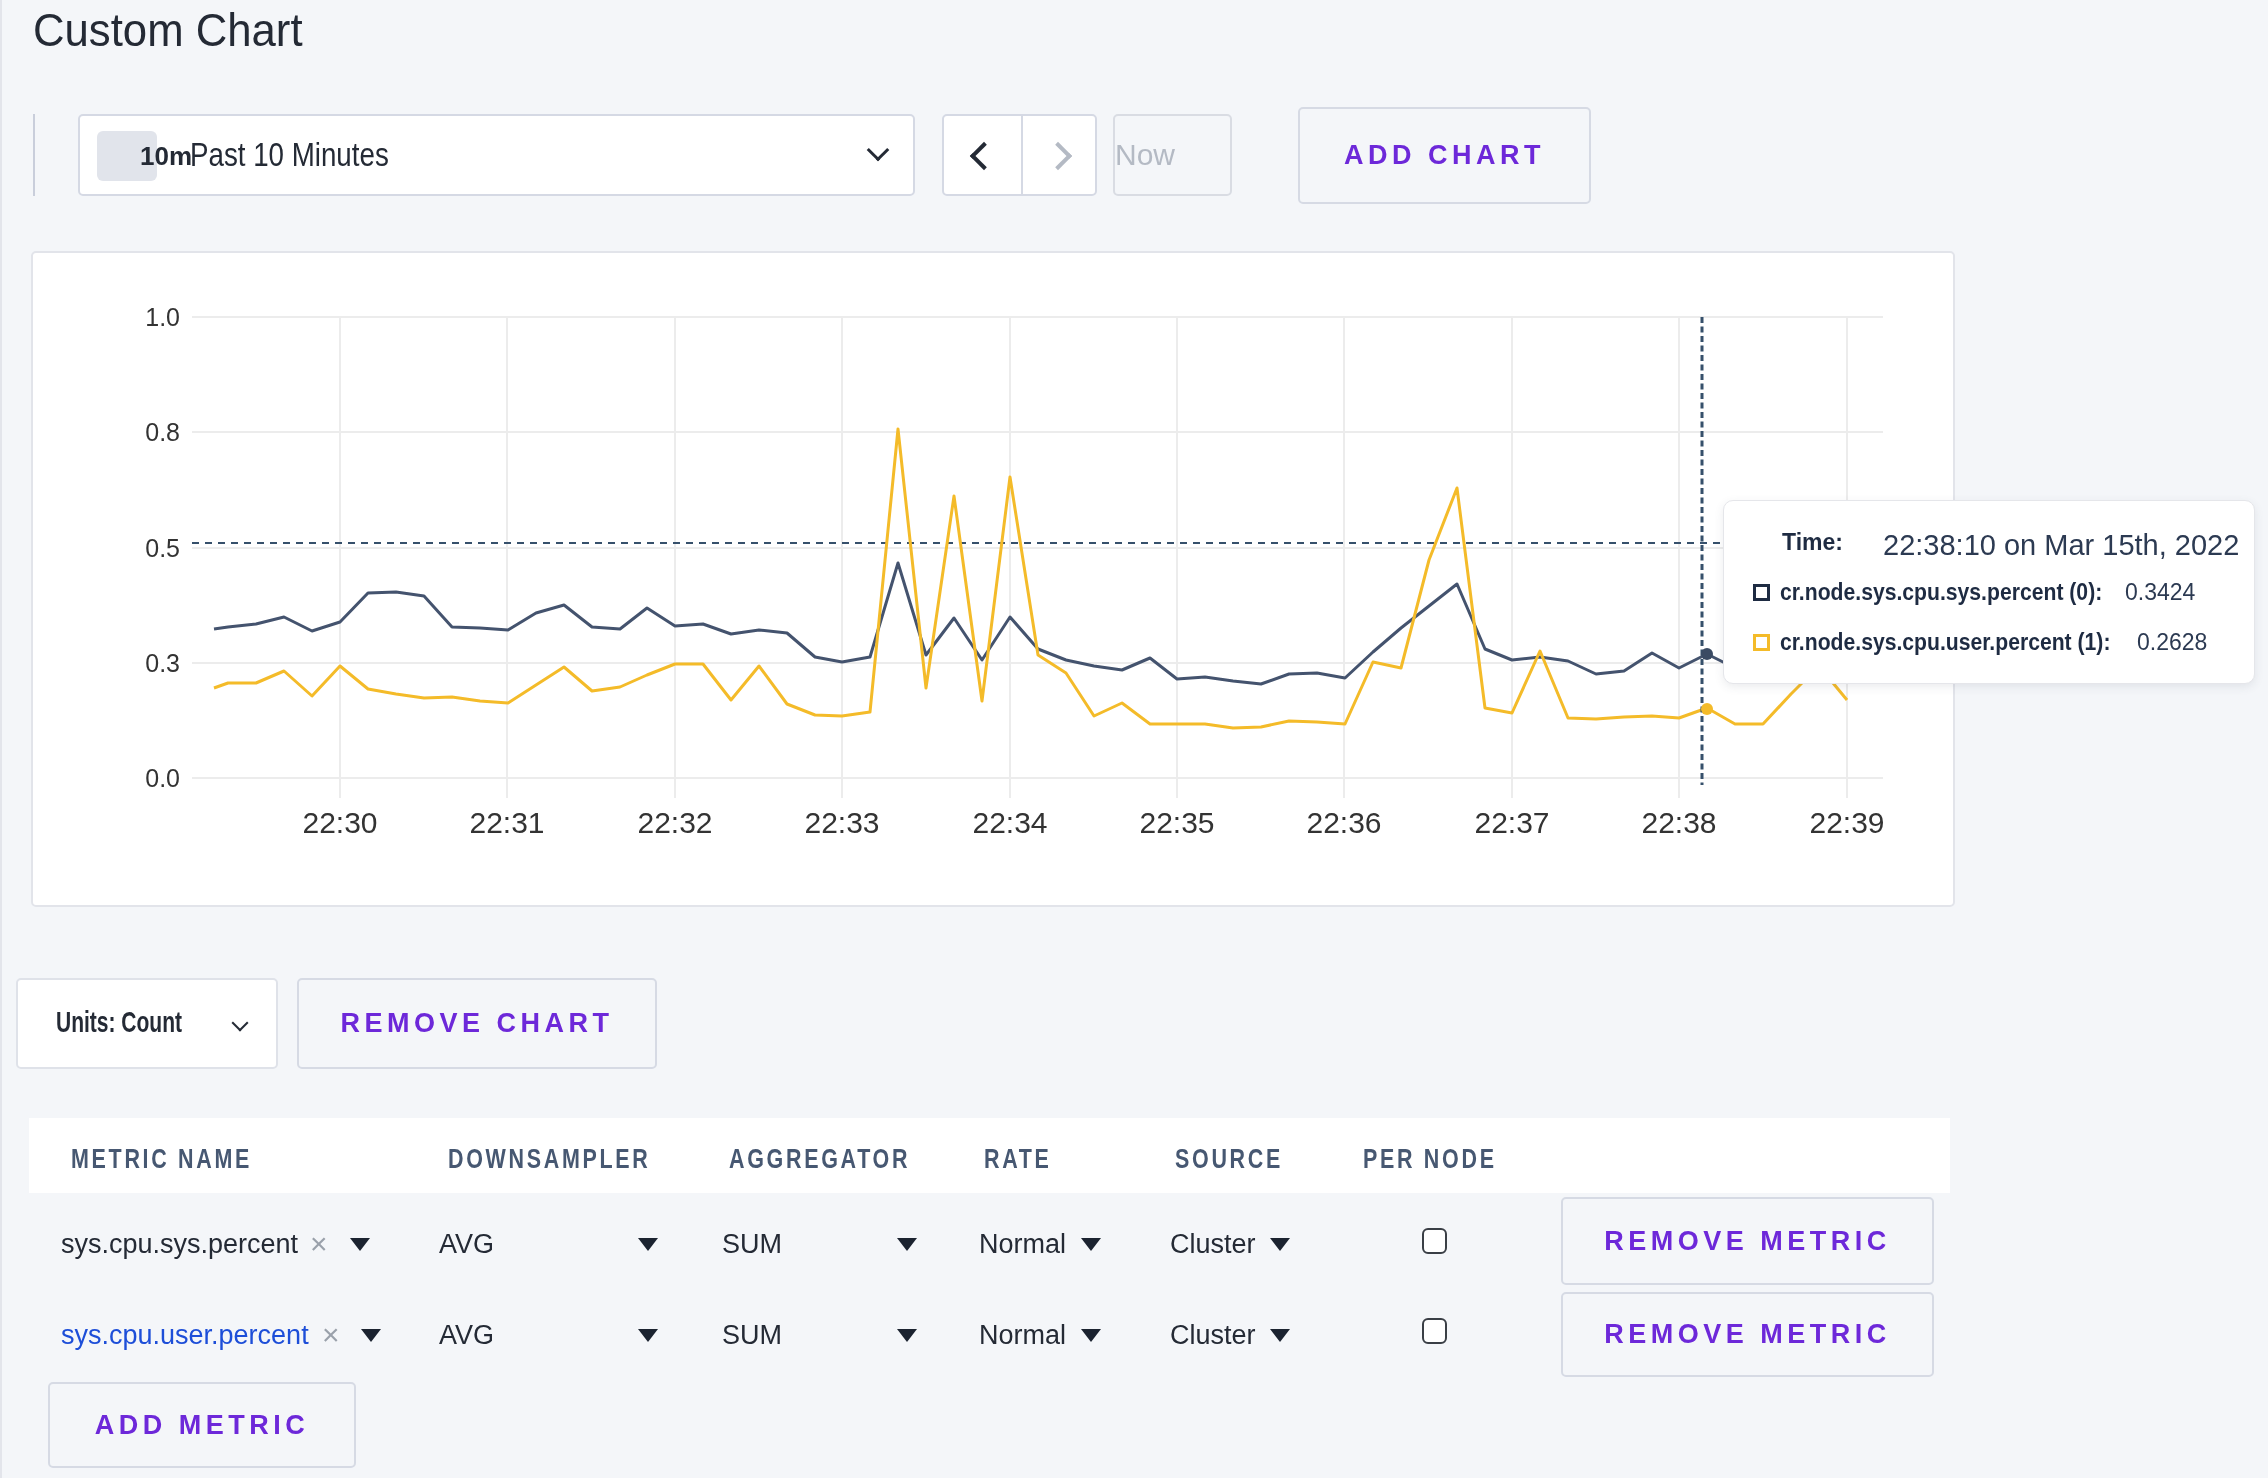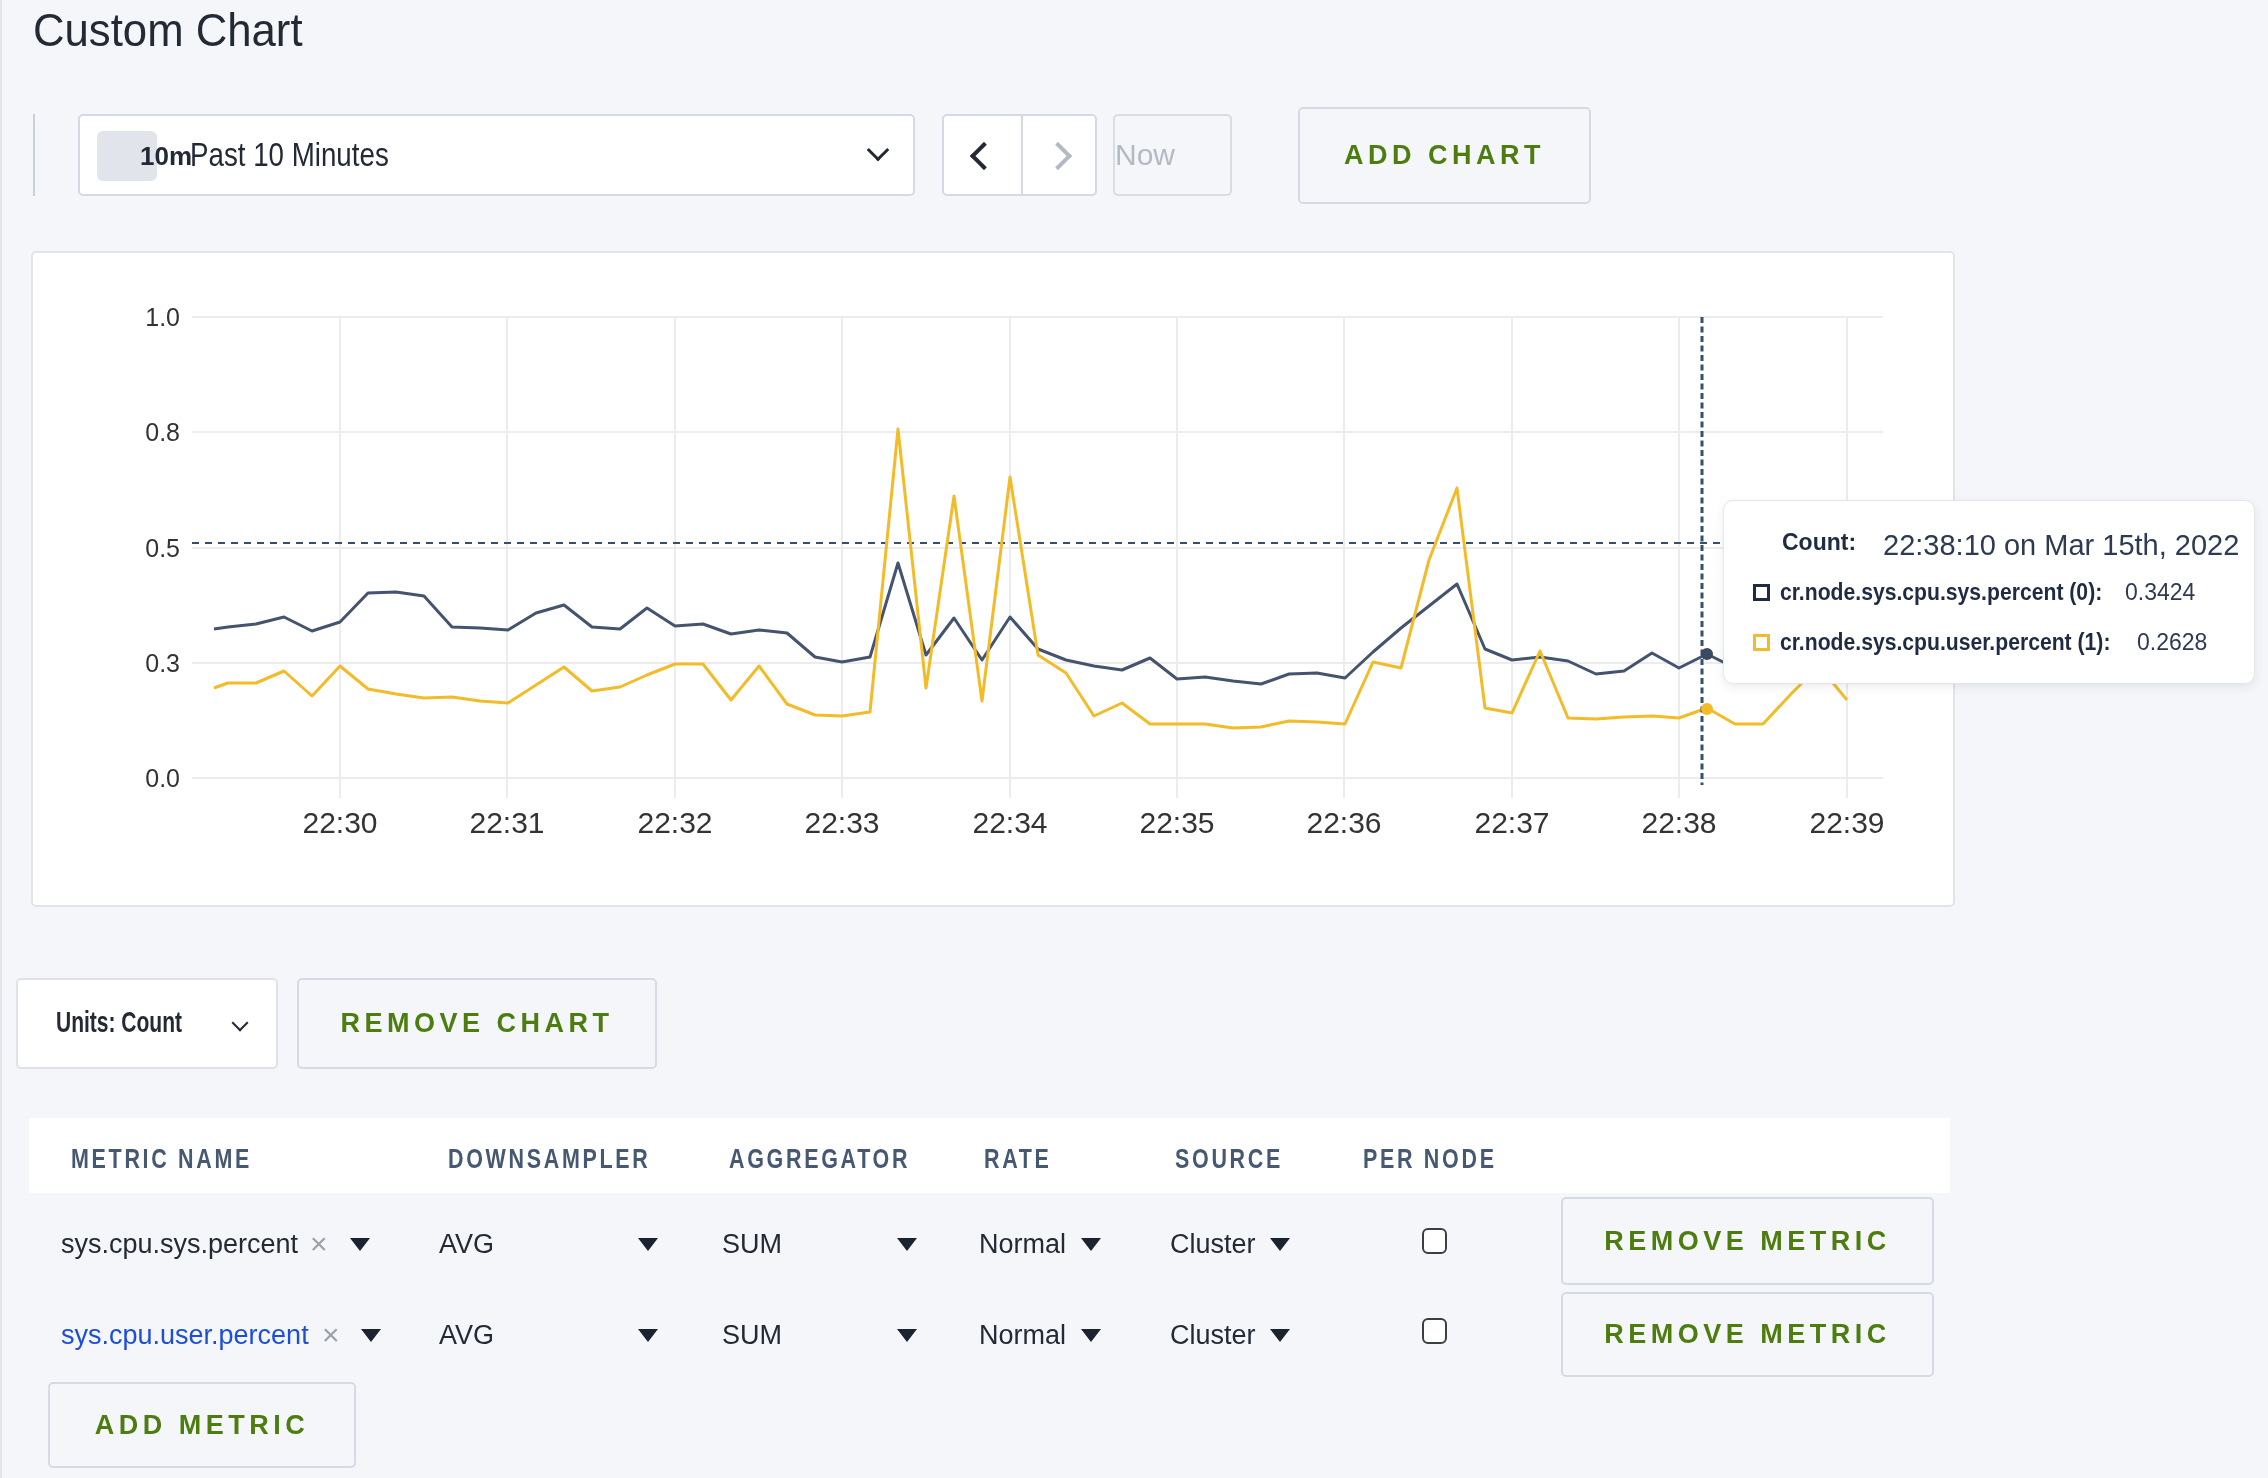--- a/index.html
+++ b/index.html
@@ -1,17 +1,17 @@
 <!DOCTYPE html>
 <html><head><meta charset="utf-8">
 <style>
 * { margin:0; padding:0; box-sizing:border-box; }
 html,body { width:2268px; height:1478px; background:#f4f6f9; font-family:"Liberation Sans",sans-serif; position:relative; overflow:hidden; }
 .abs { position:absolute; }
-.btn { position:absolute; border:2px solid #d6dae4; border-radius:5px; color:#4d7c0f; font-weight:700; letter-spacing:4.5px; font-size:27px; display:flex; align-items:center; justify-content:center; }
+.btn { position:absolute; border:2px solid #d6dae4; border-radius:5px; color:#6d28d9; font-weight:700; letter-spacing:4.5px; font-size:27px; display:flex; align-items:center; justify-content:center; }
 .tri { position:absolute; width:0; height:0; border-left:10px solid transparent; border-right:10px solid transparent; border-top:13px solid #1b2330; }
 .chev { position:absolute; width:16px; height:16px; border-right:3px solid #242a35; border-bottom:3px solid #242a35; transform:rotate(45deg); }
 </style></head>
 <body>
 <div class="abs" style="left:0;top:0;width:2px;height:1478px;background:#e3e5eb;"></div>
 <div class="abs" style="left:33px;top:3px;font-size:46px;color:#242a35;transform:scaleX(.95);transform-origin:left;">Custom Chart</div>
 
 <div class="abs" style="left:33px;top:114px;width:2px;height:82px;background:#c9cedb;"></div>
 <div class="abs" style="left:78px;top:114px;width:837px;height:82px;background:#fff;border:2px solid #d5d9e4;border-radius:5px;">
   <div class="abs" style="left:17px;top:15px;width:60px;height:50px;background:#e1e4eb;border-radius:6px;text-align:center;line-height:50px;font-size:26px;font-weight:700;color:#242a35;padding-left:43px;">10m</div>
@@ -60,21 +60,21 @@
 <text x="1816" y="582" text-anchor="middle" font-size="30" fill="#333">22:39</text>
 <line x1="161" y1="292" x2="1692" y2="292" stroke="#36506b" stroke-width="2" stroke-dasharray="7 6"></line>
 <polyline points="183,378 197,376 225,373 253,366 281,380 309,371 337,342 365,341 393,345 421,376 449,377 477,379 505,362 533,354 561,376 589,378 616,357 644,375 672,373 700,383 728,379 756,382 784,406 811,411 839,406 867,312 895,404 923,367 951,409 979,366 1007,398 1035,409 1063,415 1091,419 1119,407 1146,428 1174,426 1202,430 1230,433 1258,423 1286,422 1314,427 1342,401 1370,377 1398,355 1426,333 1454,398 1481,409 1509,406 1537,410 1565,423 1593,420 1621,402 1648,417 1676,403 1704,417 1732,421 1759,423" fill="none" stroke="#44536e" stroke-width="3" stroke-linejoin="round"></polyline>
 <polyline points="183,437 197,432 225,432 253,420 281,445 309,415 337,438 365,443 393,447 421,446 449,450 477,452 505,434 533,416 561,440 589,436 616,424 644,413 672,413 700,449 728,415 756,453 784,464 811,465 839,461 867,178 895,437 923,245 951,450 979,226 1007,404 1035,422 1063,465 1091,452 1119,473 1146,473 1174,473 1202,477 1230,476 1258,470 1286,471 1314,473 1342,411 1370,417 1398,309 1426,237 1454,457 1481,462 1509,400 1537,467 1565,468 1593,466 1621,465 1648,467 1676,457 1704,473 1732,473 1760,443 1788,415 1816,449" fill="none" stroke="#f4bb29" stroke-width="3" stroke-linejoin="round"></polyline>
 <line x1="1671" y1="66" x2="1671" y2="534" stroke="#36506b" stroke-width="3" stroke-dasharray="6 3.5"></line>
 <circle cx="1676" cy="403" r="6" fill="#3a4a63"></circle>
 <circle cx="1676" cy="458" r="6" fill="#f4bb29"></circle>
 </svg>
 
 <div class="abs" style="left:1723px;top:500px;width:532px;height:184px;background:#fff;border:1px solid #e5e6ea;border-radius:10px;box-shadow:0 3px 10px rgba(60,70,90,0.10);">
-  <div class="abs" style="left:58px;top:28px;font-size:23px;font-weight:700;color:#1e2b42;">Count:</div>
+  <div class="abs" style="left:58px;top:28px;font-size:23px;font-weight:700;color:#1e2b42;">Time:</div>
   <div class="abs" style="left:128px;top:28px;font-size:29px;color:#2c3a52;margin-left:31px;">22:38:10 on Mar 15th, 2022</div>
   <div class="abs" style="left:29px;top:83px;width:17px;height:17px;border:3.5px solid #1e2b42;"></div>
   <div class="abs" style="left:56px;top:78px;font-size:23px;font-weight:700;color:#1e2b42;transform:scaleX(.92);transform-origin:left;">cr.node.sys.cpu.sys.percent (0):</div>
   <div class="abs" style="left:401px;top:78px;font-size:23px;color:#2c3a52;">0.3424</div>
   <div class="abs" style="left:29px;top:133px;width:17px;height:17px;border:3.5px solid #f4bb29;"></div>
   <div class="abs" style="left:56px;top:128px;font-size:23px;font-weight:700;color:#1e2b42;transform:scaleX(.92);transform-origin:left;">cr.node.sys.cpu.user.percent (1):</div>
   <div class="abs" style="left:413px;top:128px;font-size:23px;color:#2c3a52;">0.2628</div>
 </div>
 
 <div class="abs" style="left:16px;top:978px;width:262px;height:91px;background:#fff;border:2px solid #dfe2e9;border-radius:5px;">

